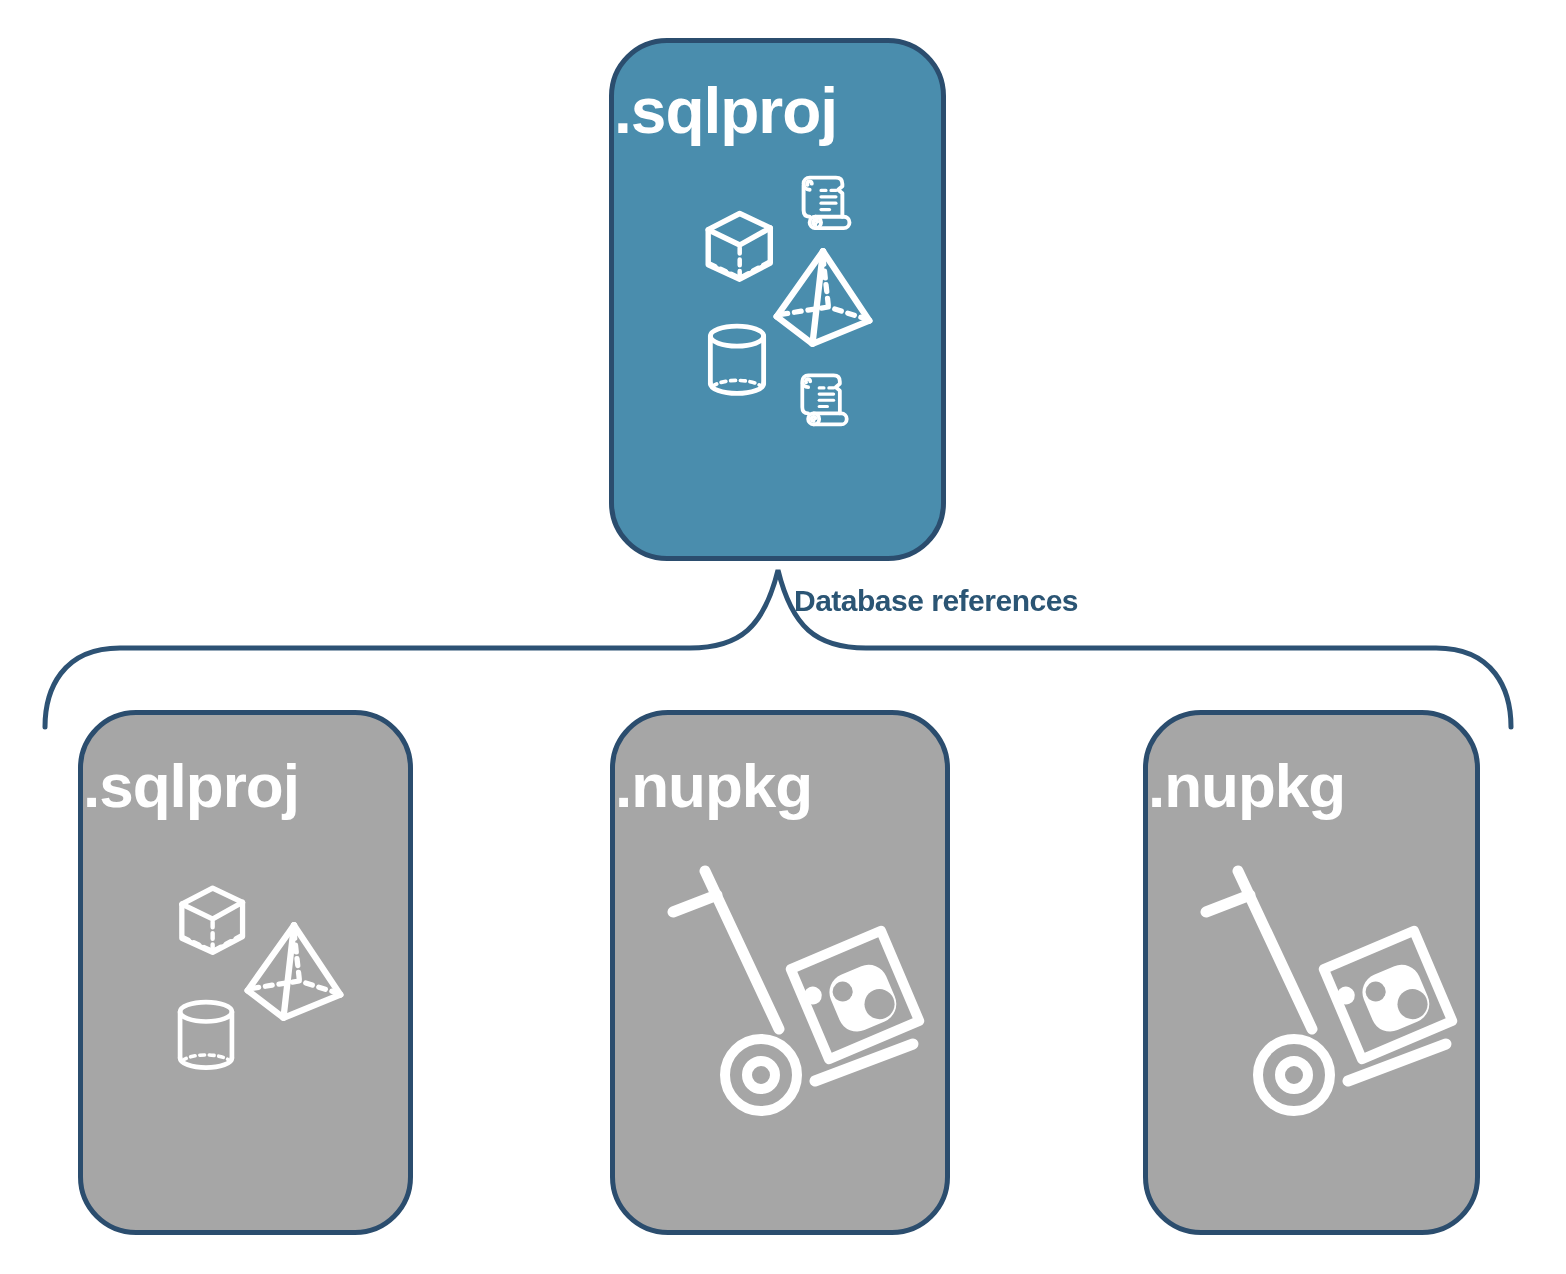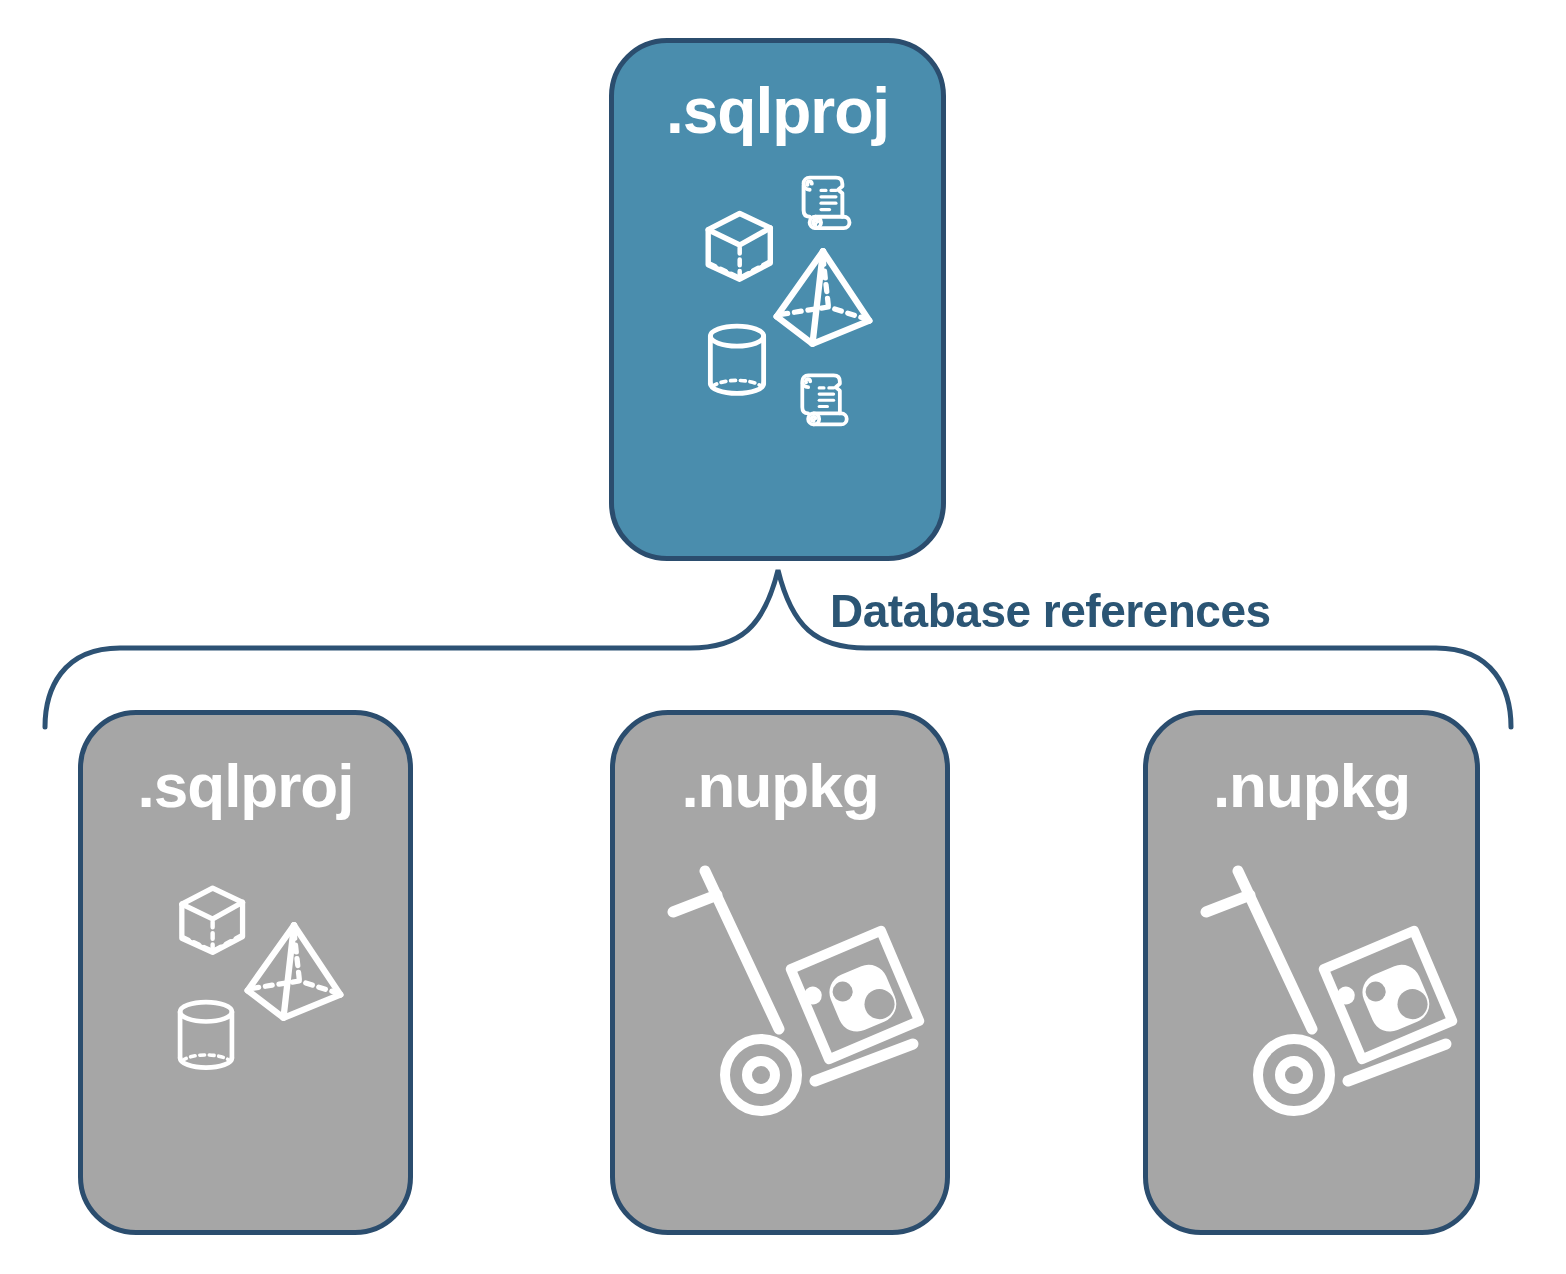--- a/index.html
+++ b/index.html
@@ -10,21 +10,21 @@
   html,body{background:var(--background);font-family:"Liberation Sans",sans-serif}
   .canvas{position:relative;width:1566px;height:1274px;background:var(--background);overflow:hidden}
 
   .node{position:absolute;border:5px solid var(--box-border);border-radius:58px}
   .node.parent{left:609px;top:38px;width:337px;height:523px;background:var(--parent-fill)}
   .node.child{top:710px;width:335px;height:525px;background:var(--child-fill)}
   .node.child.c1{left:78px}
   .node.child.c2{left:610px;width:340px}
   .node.child.c3{left:1143px;width:337px}
 
-  .box-title{display:block;text-align:center;color:#fff;font-weight:bold;
+  .box-title{display:block;color:#fff;font-weight:bold;
     font-size:64px;letter-spacing:-1px;line-height:1}
   .parent .box-title{padding-top:36px}
   .child  .box-title{padding-top:40px;font-size:62px}
 
   .ic{position:absolute;color:var(--icon)}
   .ic svg{display:block;width:100%;height:100%}
 
   
   .p-cube{left:78px;top:156px;width:90px;height:92px}
   .p-scroll1{left:180px;top:128px;width:64px;height:68px}
@@ -36,22 +36,22 @@
   .s-cube{left:83px;top:159px;width:88px;height:90px}
   .s-pyramid{left:158px;top:206px;width:106px;height:100px}
   .s-cylinder{left:87px;top:278px;width:72px;height:88px}
 
   
   .n-dolly{left:48px;top:142px;width:272px;height:300px}
 
   .brace{position:absolute;left:0;top:0;width:1566px;height:1274px;pointer-events:none}
   .brace path{fill:none;stroke:var(--brace);stroke-width:5;stroke-linecap:round}
 
-  .conn-label{position:absolute;left:830px;top:584px;color:var(--label-text);
-    font-weight:bold;font-size:46px;letter-spacing:-0.5px;white-space:nowrap}
+  .conn-label{position:absolute;left:794px;top:584px;color:var(--label-text);
+    font-weight:bold;font-size:30px;letter-spacing:-0.5px;white-space:nowrap}
 
   .stroke{fill:none;stroke:currentColor;stroke-linecap:round;stroke-linejoin:round}
   .dash{stroke-dasharray:6.5 6.5}
   .hole{fill:var(--child-fill)}
   .solidfill{fill:currentColor}
 </style>
 </head>
 <body>
 
 <div class="canvas">

